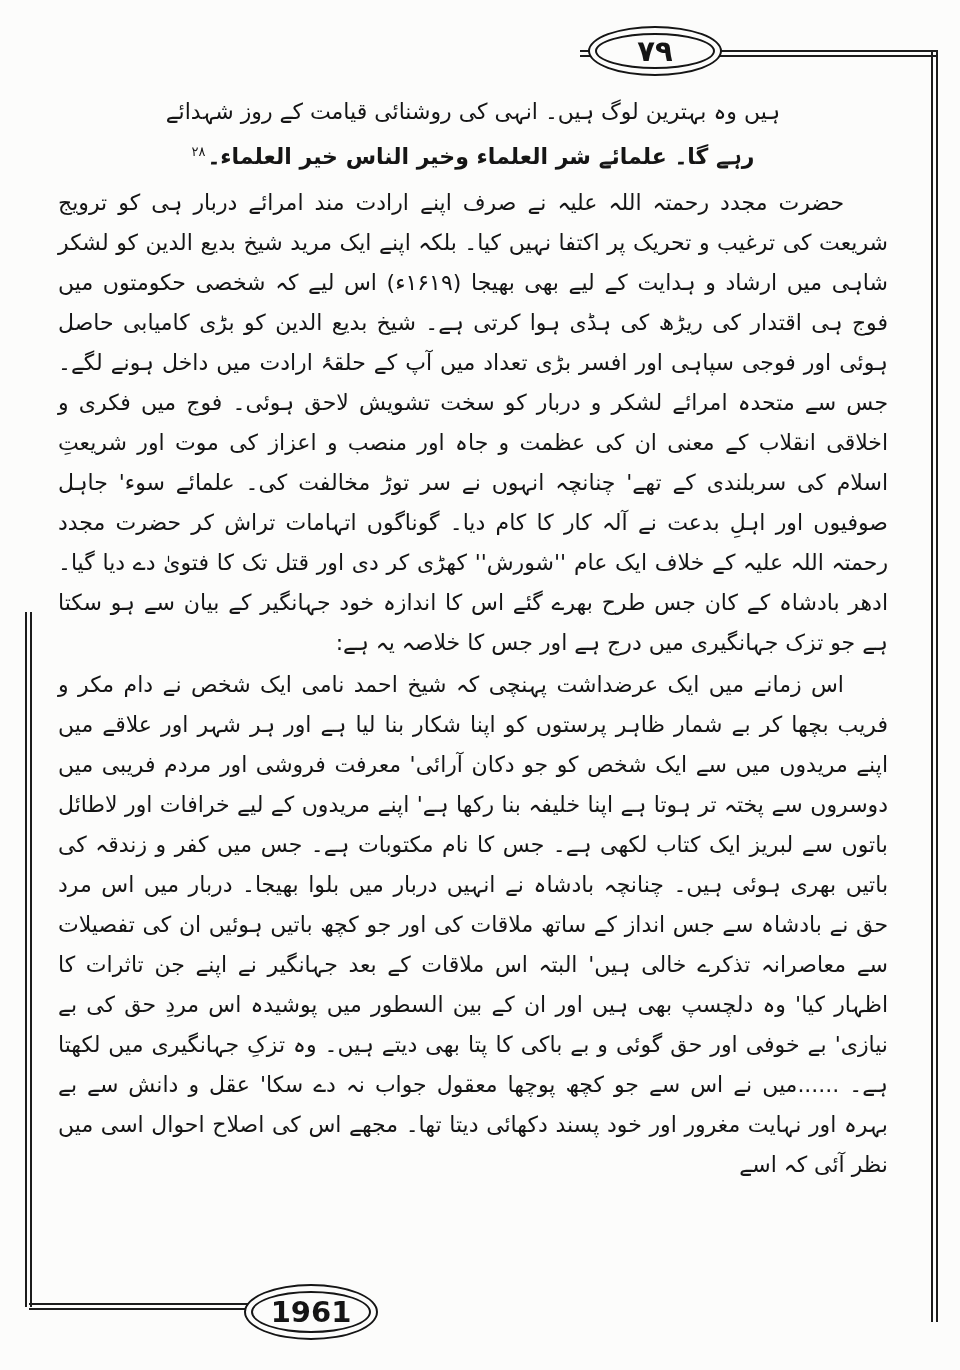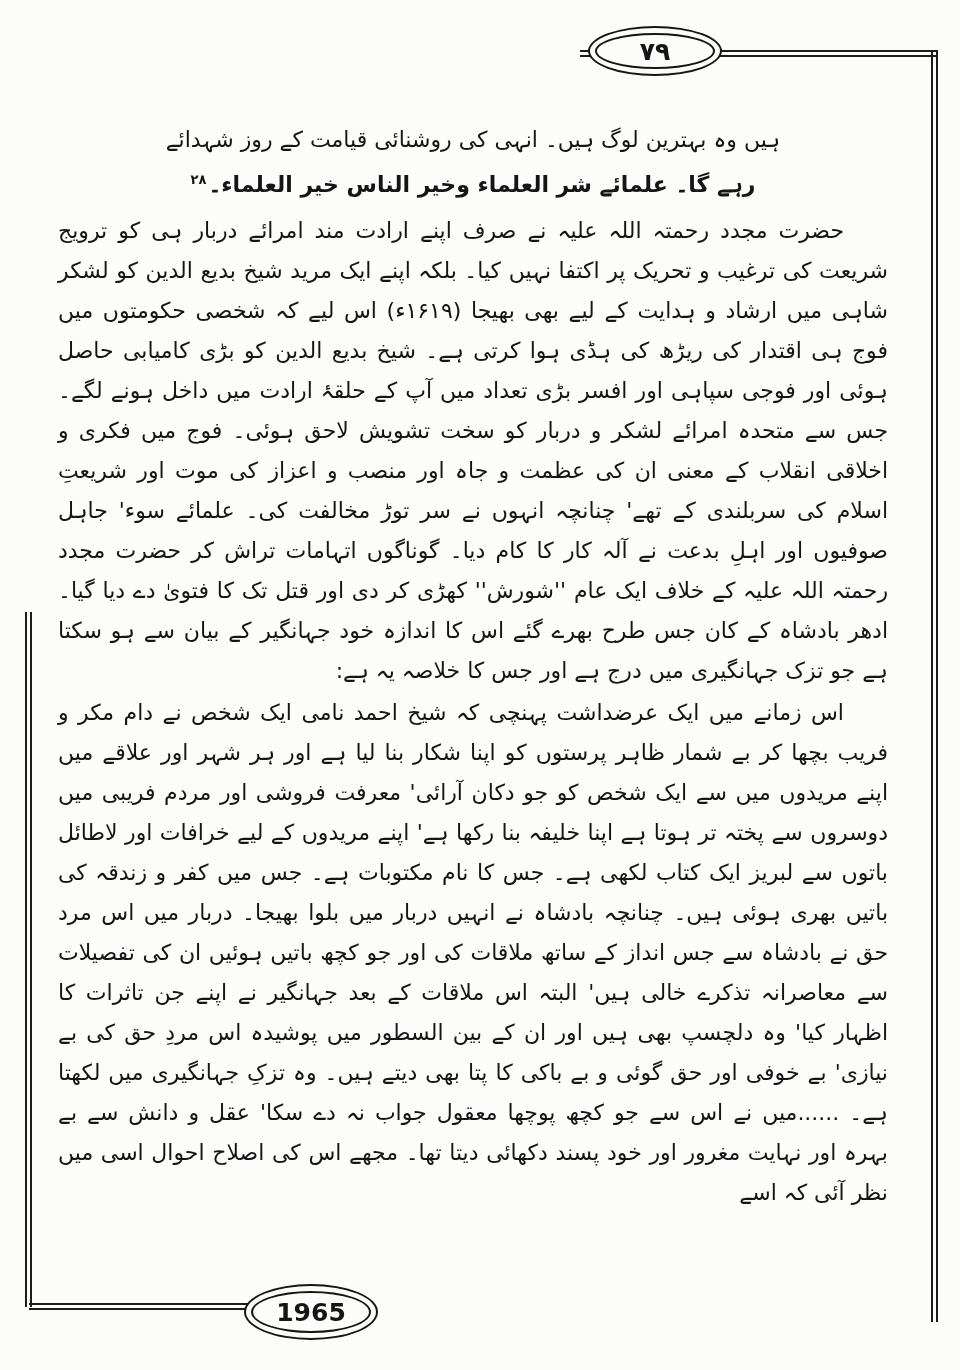--- a/index.html
+++ b/index.html
@@ -54,50 +54,49 @@
     width: calc(100% - 10px);
     height: calc(100% - 10px);
     display: flex;
     align-items: center;
     justify-content: center;
     box-sizing: border-box;
   }
   .oval-top    { top: 26px;  left: 588px; width: 134px; height: 50px; }
   .oval-bottom { top: 1284px; left: 244px; width: 134px; height: 56px; }
   .oval-num {
-    font-size: 25px;
+    font-size: 29px;
     font-weight: bold;
     line-height: 1;
     direction: rtl;
   }
 
   
   .text-area {
     position: absolute;
     top: 92px;
     right: 72px;
     left: 58px;
     direction: rtl;
     unicode-bidi: embed;
     font-size: 22px;
     line-height: 40px;
     text-align: justify;
-    margin-top: 28px;
   }
   .quote {
     text-align: center;
     padding: 0 70px;
     margin-bottom: 6px;
   }
   .qline { white-space: normal; }
   .qline-arabic { font-weight: bold; }
   .footnote-sup {
     font-size: 13px;
     vertical-align: super;
-    font-weight: bold;
+    font-weight: normal;
     margin-right: 2px;
   }
   .para {
     margin: 0 0 2px 0;
     text-indent: 44px;
   }
 </style>
 </head>
 <body>
 
@@ -120,17 +119,17 @@
       <div class="qline qline-arabic">
         <span>رہے گا۔ علمائے شر العلماء وخیر الناس خیر العلماء۔</span><span class="footnote-sup">۲۸</span>
       </div>
     </div>
     <p class="para">حضرت مجدد رحمتہ اللہ علیہ نے صرف اپنے ارادت مند امرائے دربار ہی کو ترویج شریعت کی ترغیب و تحریک پر اکتفا نہیں کیا۔ بلکہ اپنے ایک مرید شیخ بدیع الدین کو لشکر شاہی میں ارشاد و ہدایت کے لیے بھی بھیجا (۱۶۱۹ء) اس لیے کہ شخصی حکومتوں میں فوج ہی اقتدار کی ریڑھ کی ہڈی ہوا کرتی ہے۔ شیخ بدیع الدین کو بڑی کامیابی حاصل ہوئی اور فوجی سپاہی اور افسر بڑی تعداد میں آپ کے حلقۂ ارادت میں داخل ہونے لگے۔ جس سے متحدہ امرائے لشکر و دربار کو سخت تشویش لاحق ہوئی۔ فوج میں فکری و اخلاقی انقلاب کے معنی ان کی عظمت و جاہ اور منصب و اعزاز کی موت اور شریعتِ اسلام کی سربلندی کے تھے' چنانچہ انہوں نے سر توڑ مخالفت کی۔ علمائے سوء' جاہل صوفیوں اور اہلِ بدعت نے آلہ کار کا کام دیا۔ گوناگوں اتہامات تراش کر حضرت مجدد رحمتہ اللہ علیہ کے خلاف ایک عام ''شورش'' کھڑی کر دی اور قتل تک کا فتویٰ دے دیا گیا۔ ادھر بادشاہ کے کان جس طرح بھرے گئے اس کا اندازہ خود جہانگیر کے بیان سے ہو سکتا ہے جو تزک جہانگیری میں درج ہے اور جس کا خلاصہ یہ ہے:</p>
     <p class="para">اس زمانے میں ایک عرضداشت پہنچی کہ شیخ احمد نامی ایک شخص نے دام مکر و فریب بچھا کر بے شمار ظاہر پرستوں کو اپنا شکار بنا لیا ہے اور ہر شہر اور علاقے میں اپنے مریدوں میں سے ایک شخص کو جو دکان آرائی' معرفت فروشی اور مردم فریبی میں دوسروں سے پختہ تر ہوتا ہے اپنا خلیفہ بنا رکھا ہے' اپنے مریدوں کے لیے خرافات اور لاطائل باتوں سے لبریز ایک کتاب لکھی ہے۔ جس کا نام مکتوبات ہے۔ جس میں کفر و زندقہ کی باتیں بھری ہوئی ہیں۔ چنانچہ بادشاہ نے انہیں دربار میں بلوا بھیجا۔ دربار میں اس مرد حق نے بادشاہ سے جس انداز کے ساتھ ملاقات کی اور جو کچھ باتیں ہوئیں ان کی تفصیلات سے معاصرانہ تذکرے خالی ہیں' البتہ اس ملاقات کے بعد جہانگیر نے اپنے جن تاثرات کا اظہار کیا' وہ دلچسپ بھی ہیں اور ان کے بین السطور میں پوشیدہ اس مردِ حق کی بے نیازی' بے خوفی اور حق گوئی و بے باکی کا پتا بھی دیتے ہیں۔ وہ تزکِ جہانگیری میں لکھتا ہے۔ ......میں نے اس سے جو کچھ پوچھا معقول جواب نہ دے سکا' عقل و دانش سے بے بہرہ اور نہایت مغرور اور خود پسند دکھائی دیتا تھا۔ مجھے اس کی اصلاح احوال اسی میں نظر آئی کہ اسے</p>
   </div>
 
   <div class="oval oval-bottom">
     <div class="oval-inner">
-      <span class="oval-num">1965</span>
+      <span class="oval-num">1961</span>
     </div>
   </div>
 
 </div>
 
 </body></html>

